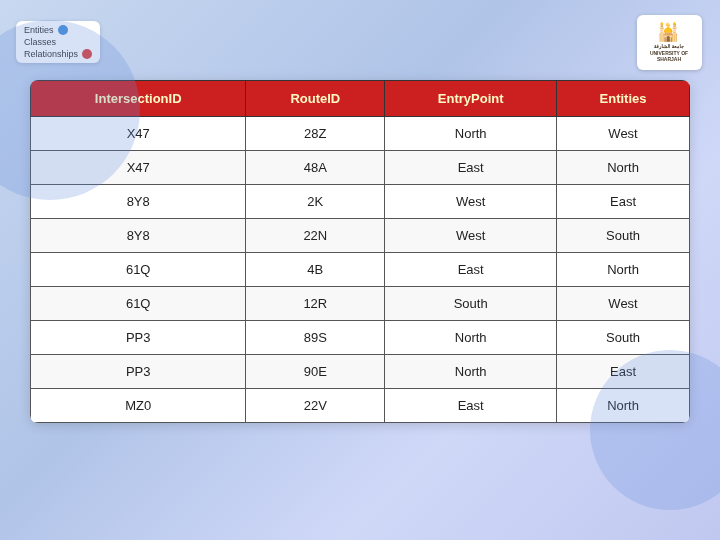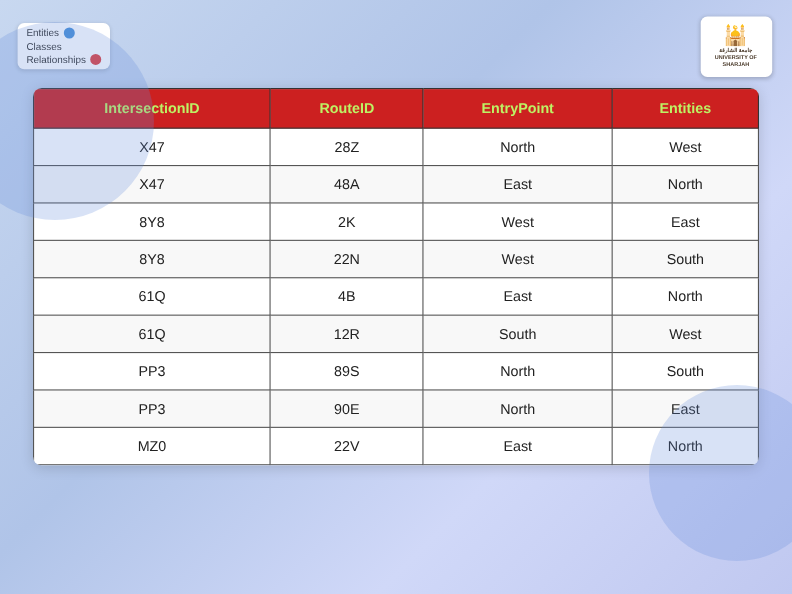--- a/index.html
+++ b/index.html
@@ -136,21 +136,21 @@
     table {
       width: 100%;
       border-collapse: collapse;
     }
 
     thead tr {
       background: #cc2020;
     }
 
     thead th {
-      color: #bef264;
+      color: #fef9c3;
       font-weight: bold;
       font-size: 13px;
       padding: 10px 8px;
       text-align: center;
       border: 1px solid #333;
     }
 
     tbody tr {
       background: white;
     }

